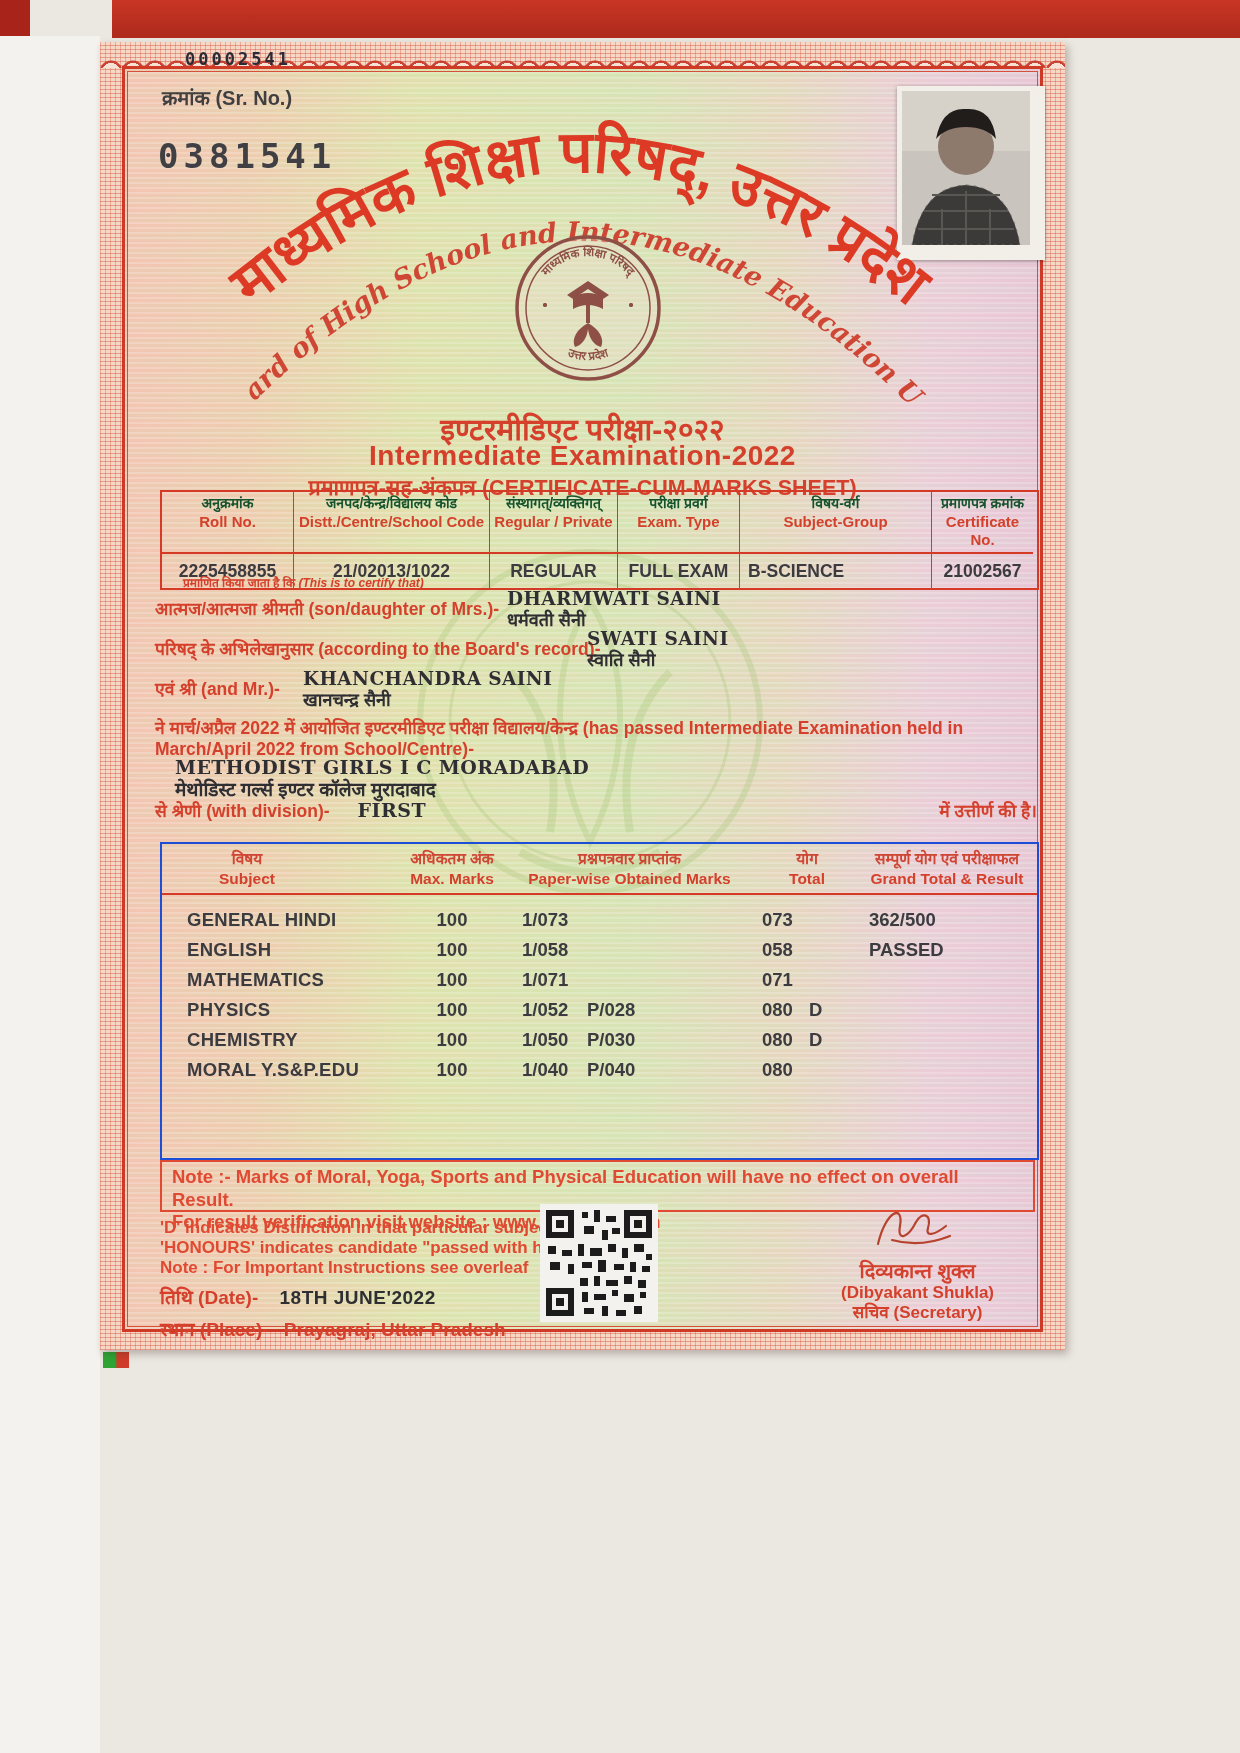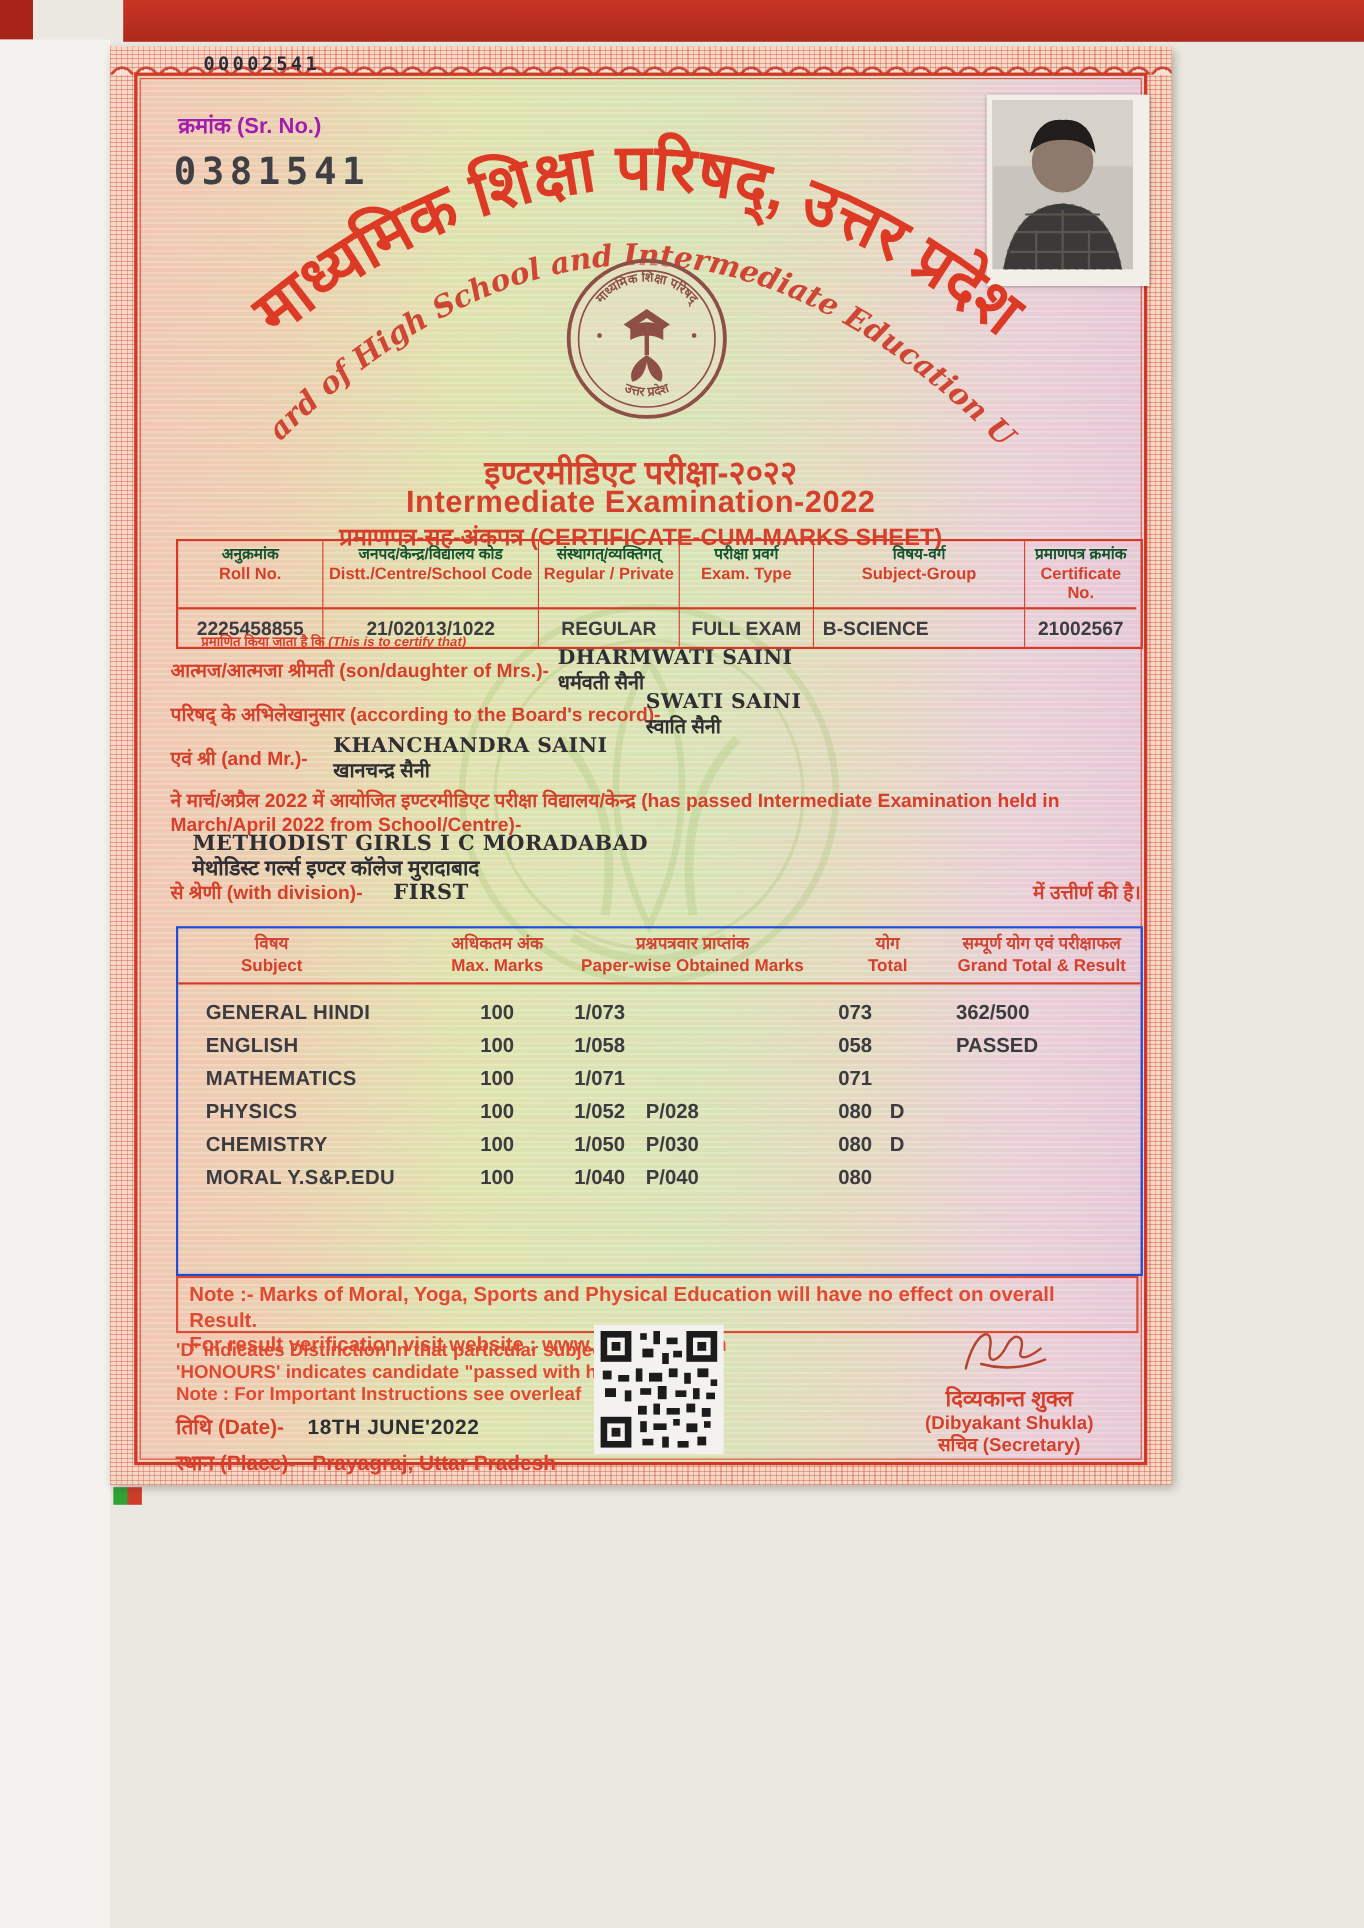--- a/index.html
+++ b/index.html
@@ -28,21 +28,21 @@
   .frame::before{content:"";position:absolute;inset:0;
         background:repeating-linear-gradient(0deg, rgba(255,255,255,.20) 0 2px, rgba(255,255,255,0) 2px 5px),
         repeating-linear-gradient(0deg, rgba(214,110,84,.05) 0 9px, rgba(126,178,84,.05) 9px 18px);}
   .inner{position:absolute;inset:0;z-index:3;}
   .wm{position:absolute;left:300px;top:470px;z-index:2;opacity:.5;}
   .abs{position:absolute;}
   .ctr{left:0;width:100%;text-align:center;}
 
   .serial{position:absolute;left:85px;top:7px;font-family:"DejaVu Sans Mono",monospace;
         font-size:17px;font-weight:bold;letter-spacing:3px;color:#2b2b36;}
-  .srlabel{position:absolute;left:62px;top:58px;font-size:20px;font-weight:bold;color:#a21caf;}
+  .srlabel{position:absolute;left:62px;top:42px;font-size:20px;font-weight:bold;color:#404040;}
   .srvalue{position:absolute;left:58px;top:94px;font-family:"DejaVu Sans Mono",monospace;
         font-size:34px;font-weight:bold;letter-spacing:5px;color:#3f3f44;}
 
   .photo{position:absolute;left:797px;top:44px;width:138px;height:164px;background:#f2efe8;
         padding:5px;box-shadow:0 1px 4px rgba(0,0,0,.35);}
   .photo svg{display:block;}
 
   .arc-hi{font-size:58px;font-weight:bold;fill:#dd3a25;font-family:"Liberation Sans",sans-serif;}
   .arc-en{font-size:27px;font-weight:bold;font-style:italic;fill:#cf4634;
         font-family:"DejaVu Serif",serif;}

